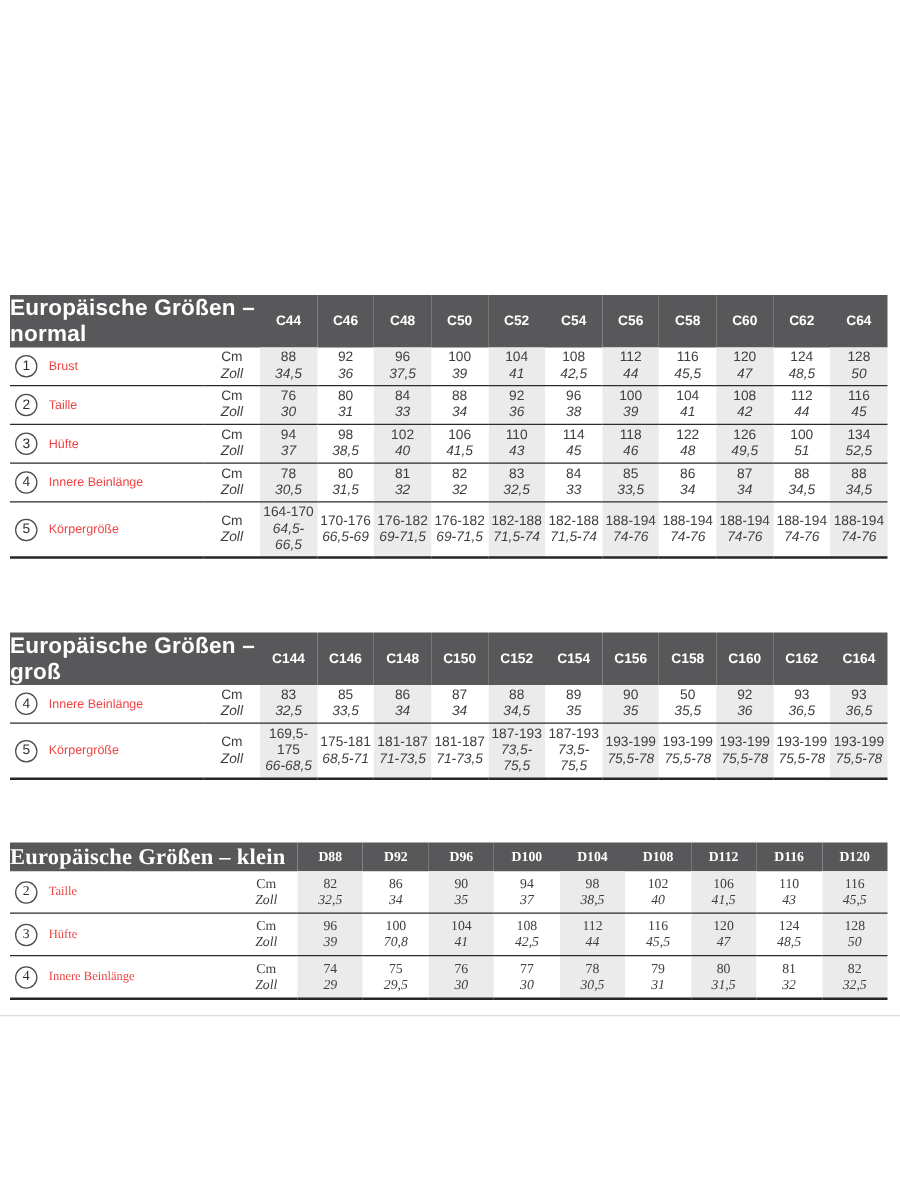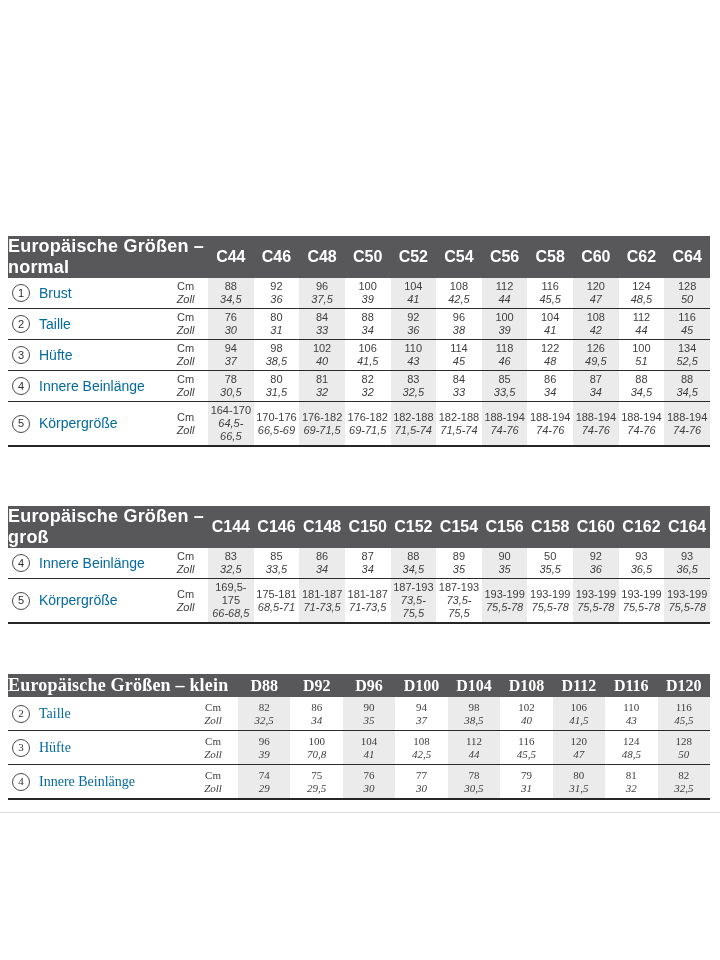--- a/index.html
+++ b/index.html
@@ -10,21 +10,21 @@
   .tbl-wrap.t0{margin-top:236px;}
   .tbl-wrap.t1{margin-top:59px;}
   .tbl-wrap.t2{margin-top:50px;font-family:Liberation Serif, serif;}
 
   table.size-table{
     width:702px;border-collapse:collapse;table-layout:fixed;
     border-bottom:2px solid #262626;
   }
   table.size-table thead th{
     background:#58585a;color:#ffffff;height:23px;
-    font-size:16px;font-weight:700;text-align:center;padding:0;
+    font-size:11px;font-weight:700;text-align:center;padding:0;
     vertical-align:middle;
   }
   table.size-table thead th.title-th{
     text-align:left;font-size:18px;font-weight:600;
     letter-spacing:.2px;
   }
   table.size-table tbody td{
     padding:2px 0;text-align:center;vertical-align:middle;
     color:#3e3e40;font-size:11px;line-height:13px;
   }
@@ -33,21 +33,21 @@
   td.shaded{background:#ebebeb;}
 
   td.label-td{text-align:left !important;color:#1f1f1f;}
   .label-inner{display:flex;align-items:center;}
   .circle{
     flex:0 0 auto;width:18px;height:18px;margin-left:4px;margin-right:9px;
     border:1.5px solid #4a4a4c;border-radius:50%;
     display:inline-flex;align-items:center;justify-content:center;
     font-size:11px;color:#2e2e30;box-sizing:border-box;
   }
-  .row-label{font-size:14px;color:#0369a1;}
+  .row-label{font-size:10px;color:#ef4444;}
   td.unit-td{text-align:left;}
   .zoll-line{font-style:italic;}
   .cm-line{font-style:normal;}
 
   .page-divider{margin-top:12px;width:720px;height:1px;background:#dcdcdc;}
 </style>
 </head>
 <body>
 
 <div class="page">

